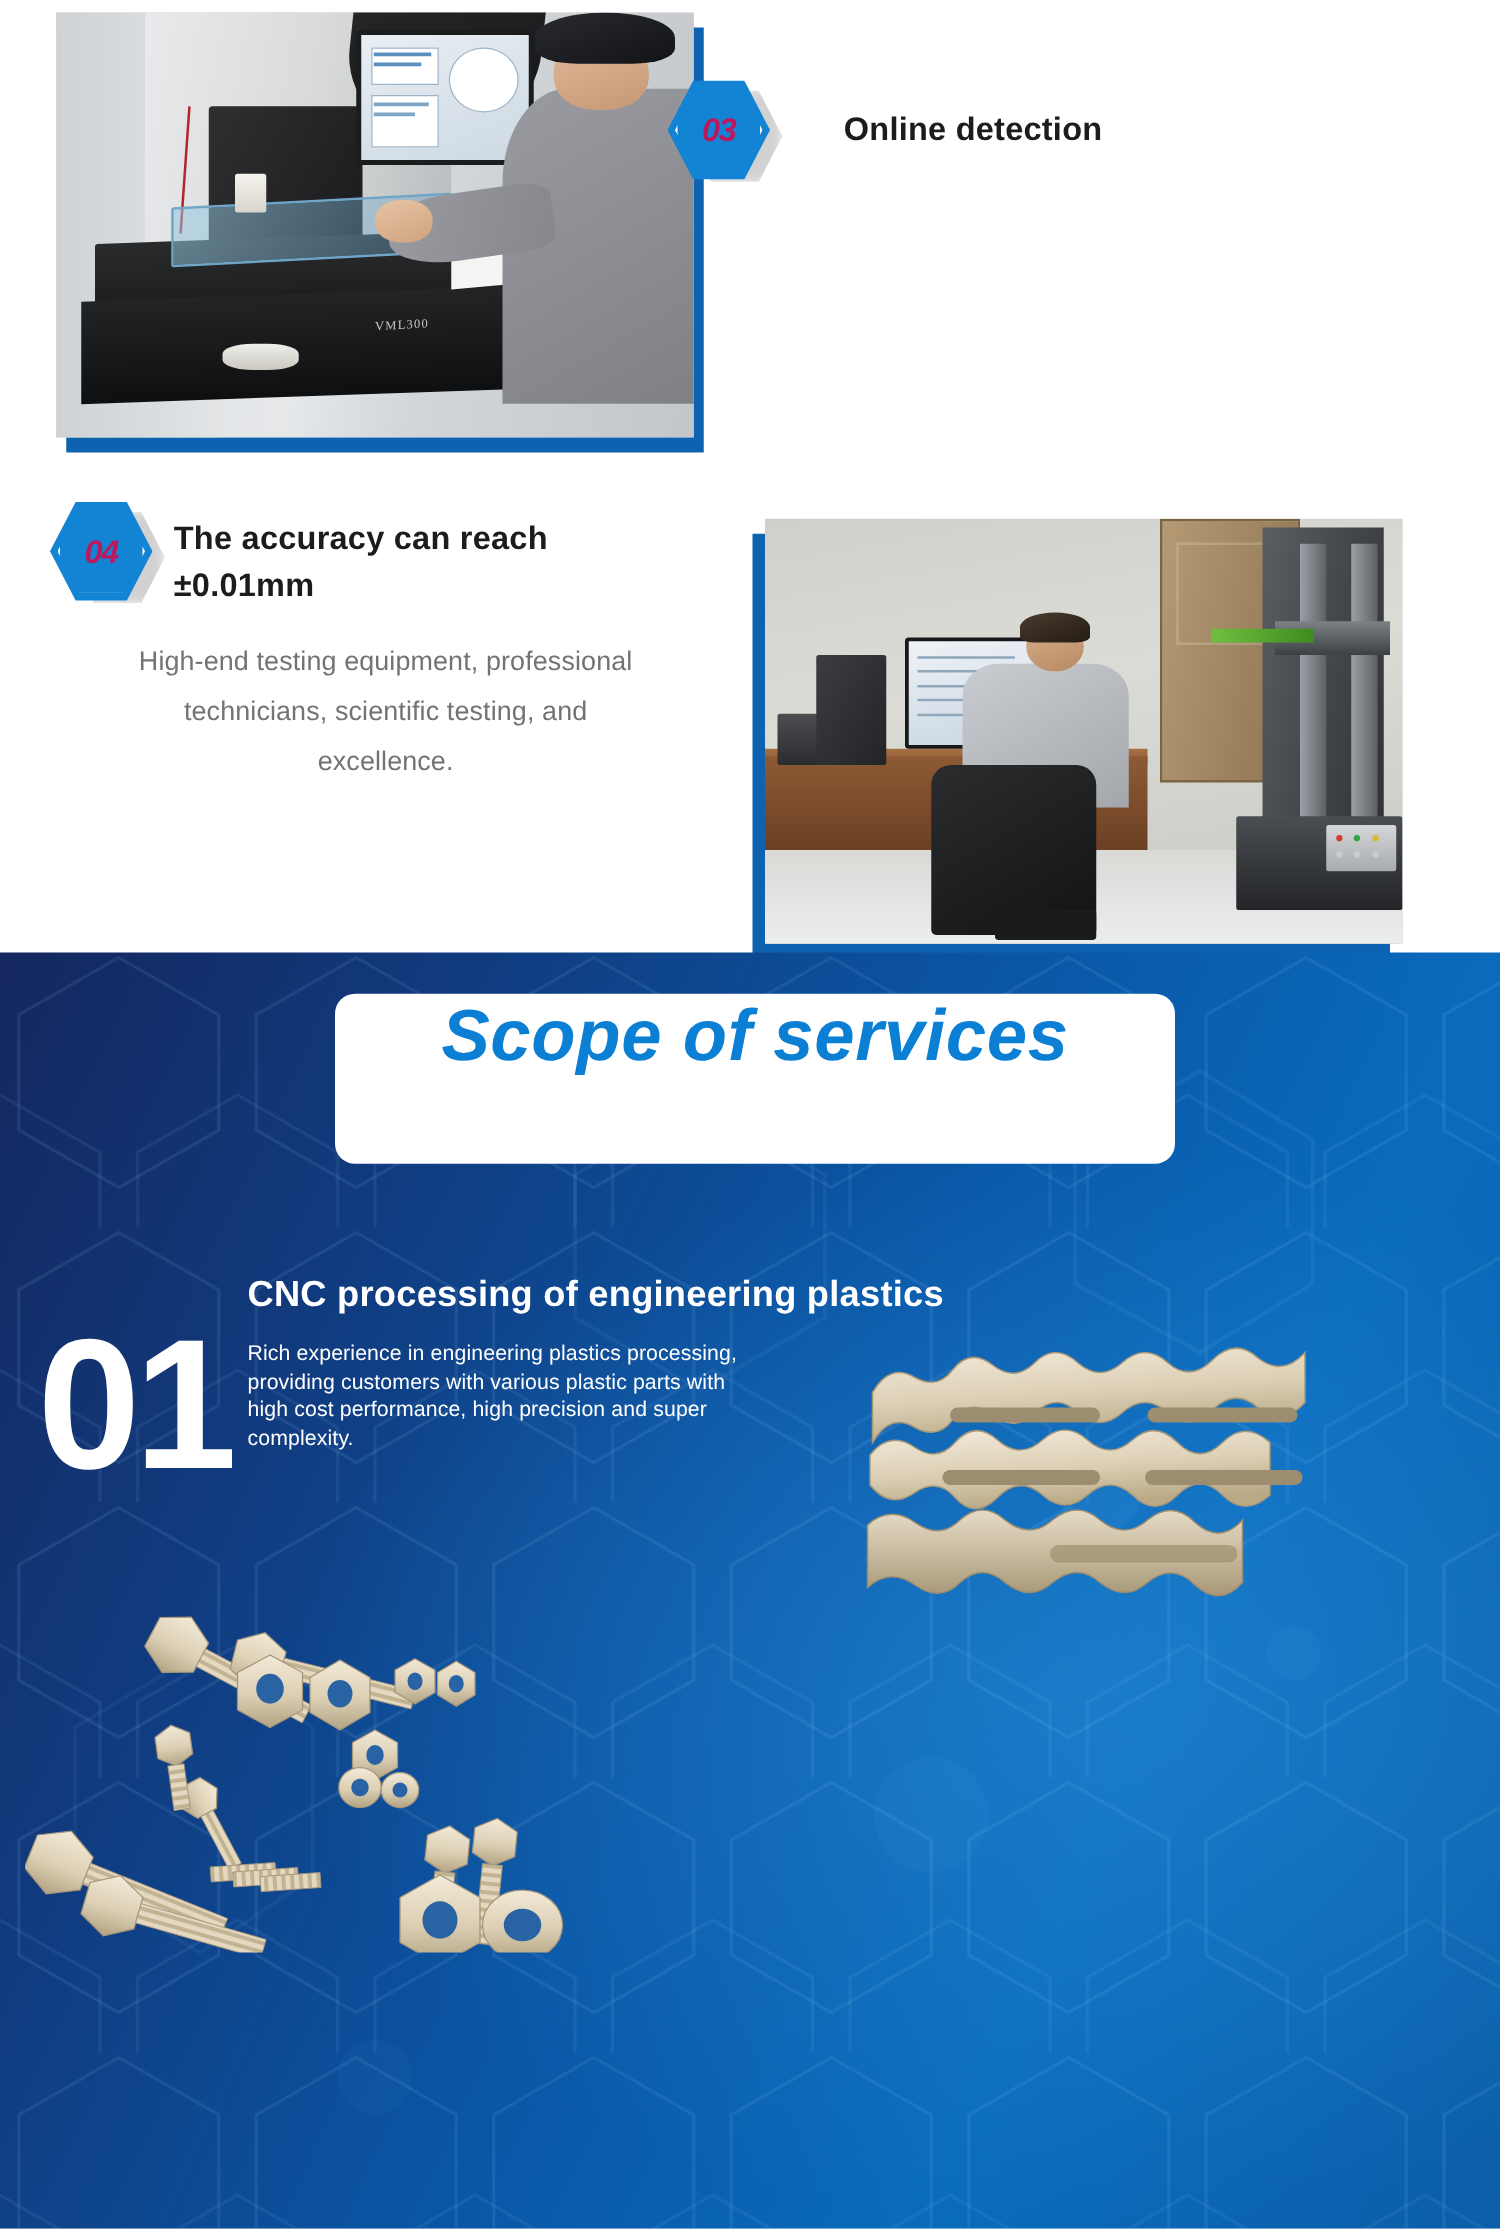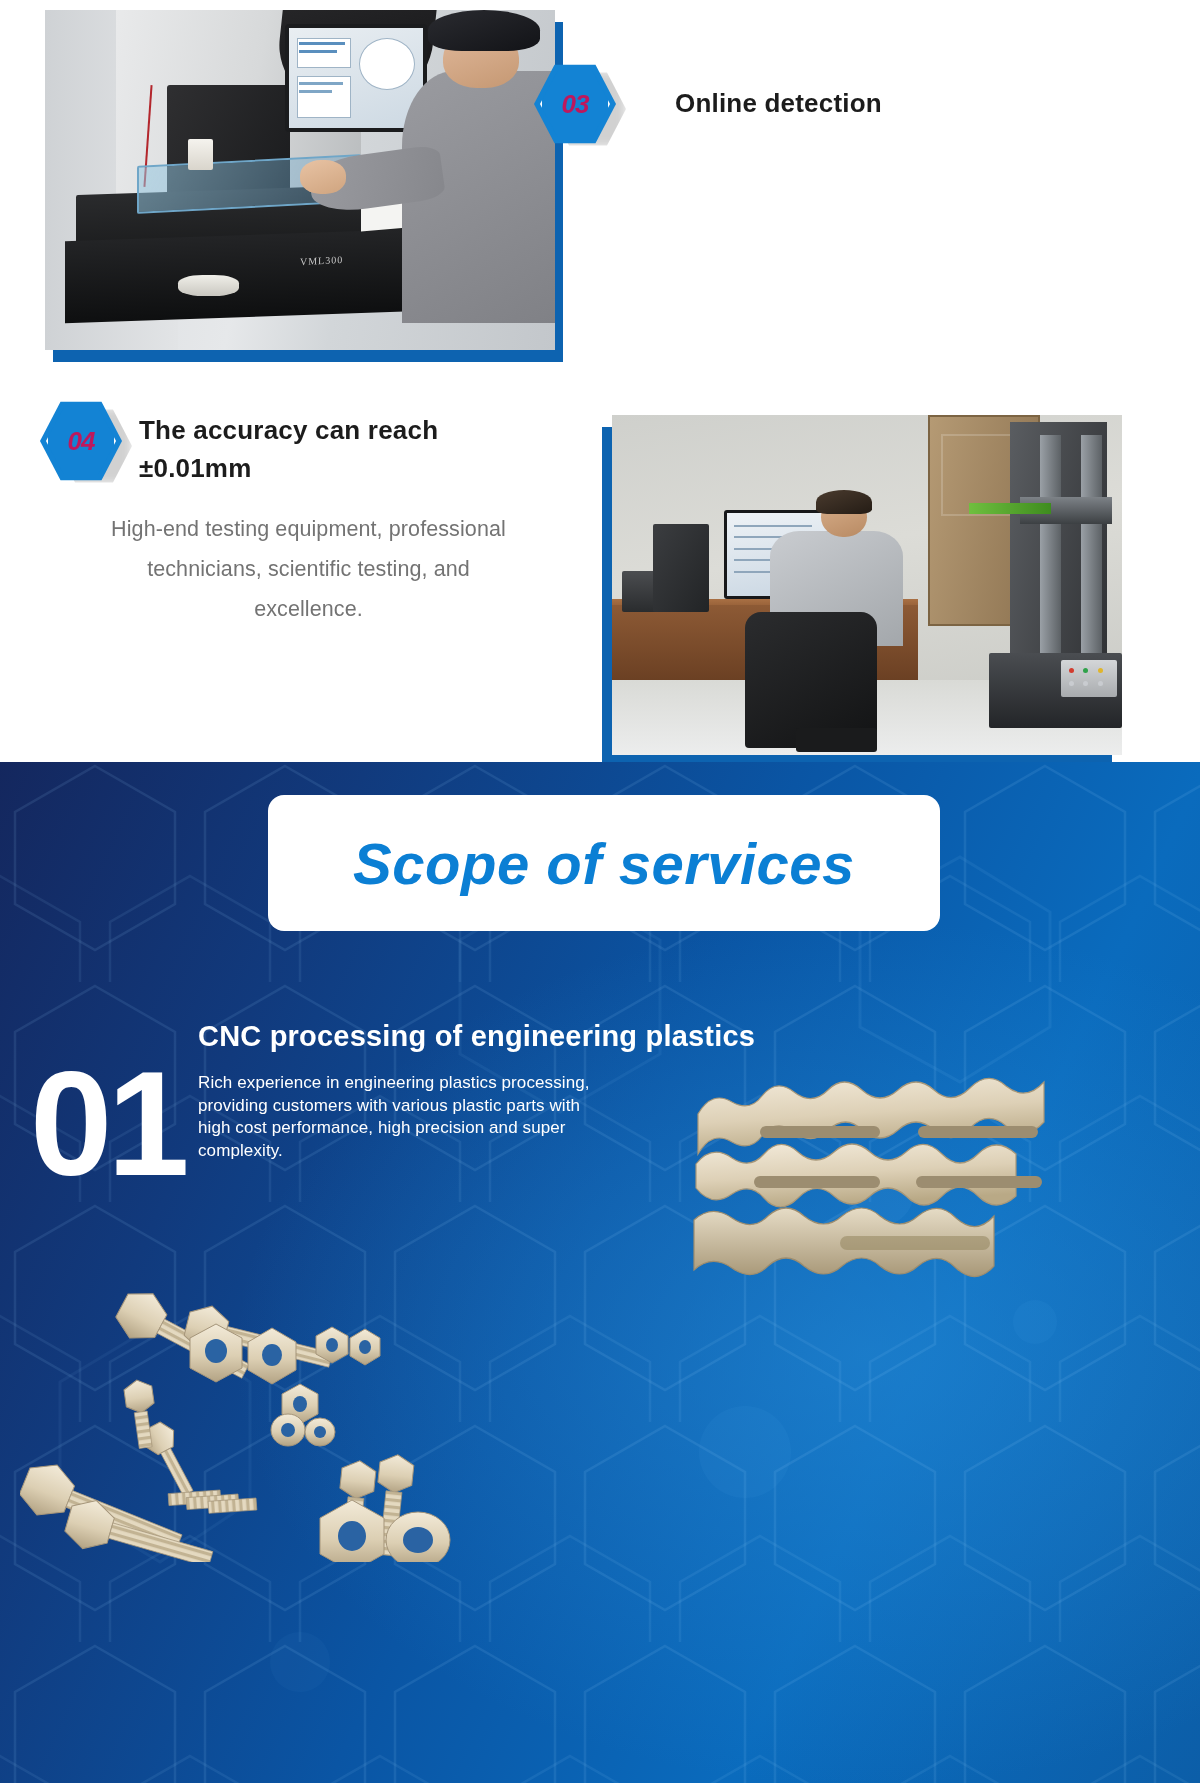--- a/index.html
+++ b/index.html
@@ -161,21 +161,21 @@
     background:
       radial-gradient(ellipse 900px 620px at 72% 58%, rgba(40,140,215,.55) 0%, rgba(20,95,175,0) 70%),
       linear-gradient(115deg, #14275e 0%, #113a7d 22%, #0a55a4 48%, #0a6bbd 72%, #0c5ea8 100%);
     overflow:hidden;
   }
   .hexbg { position:absolute; inset:0; opacity:.5; }
 
   .scope-card {
     position:absolute; left:268px; top:33px; width:672px; height:136px;
     background:#ffffff; border-radius:16px;
-    display:flex; align-items:center; justify-content:center;
+    display:flex; align-items:flex-start; justify-content:center;
   }
   .scope-title {
     color:#0b7fd4; font-size:58px; font-style:italic; font-weight:bold;
     letter-spacing:.5px;
   }
 
   .bignum {
     position:absolute; color:#ffffff; font-size:148px; font-weight:bold;
     line-height:1; letter-spacing:-5px;
   }

